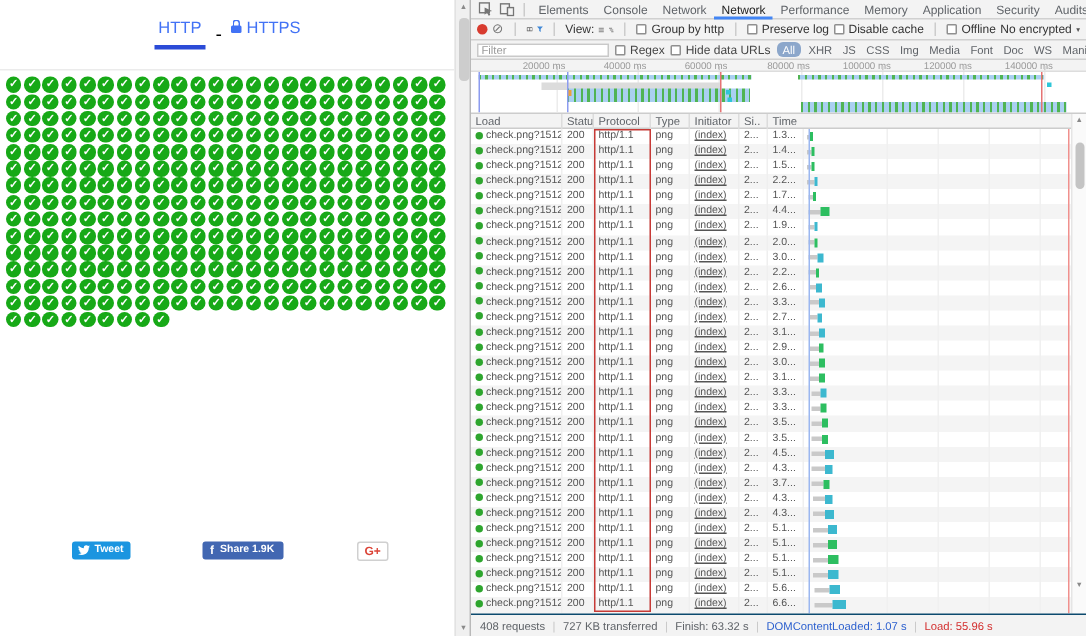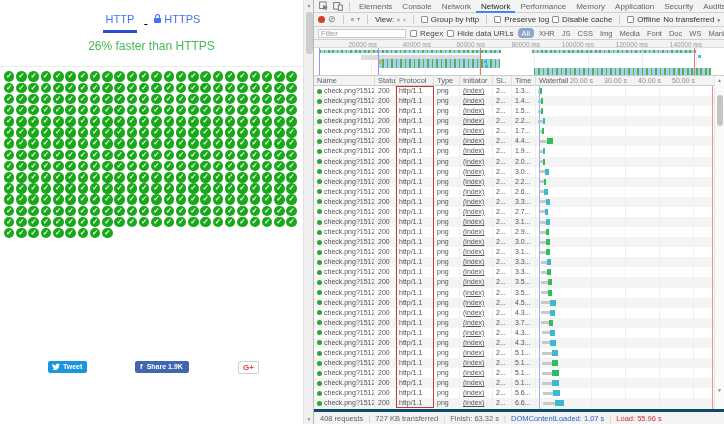--- a/index.html
+++ b/index.html
@@ -87,36 +87,35 @@
   .bar-col { position:absolute; top:2px; height:6px; }
   .wf-grid { position:absolute; top:0; bottom:0; width:1px; background:#f0f0f0; }
   .line-dcl { position:absolute; top:0; bottom:0; width:1px; background:#9bb7f0; }
   .line-load { position:absolute; top:0; bottom:0; width:1px; background:#f0908d; }
   .protocol-box { position:absolute; left:82px; top:0; width:38px; height:322px; border:1.5px solid var(--protocol-box-red); pointer-events:none; }
 
   .tbl-scroll { position:absolute; right:0; top:76px; width:10px; height:333px; background:#fafafa; border-left:1px solid #e5e5e5; }
   .tbl-scroll .arr { position:absolute; left:0; width:9px; text-align:center; font-size:5px; color:#8a8a8a; }
   .tbl-scroll .thumb { position:absolute; left:1.5px; width:6px; top:19px; height:31px; background:#c4c4c4; border-radius:3px; }
 
-  .dt-status { position:absolute; left:0; right:0; bottom:0; height:15px; background:#f3f3f3; border-top:3px solid #0c4a6e; display:flex; align-items:center; gap:5px; padding:0 6px; font-size:7.5px; color:#5f6368;text-align:center; }
+  .dt-status { position:absolute; left:0; right:0; bottom:0; height:15px; background:#f3f3f3; border-top:1px solid #0c4a6e; display:flex; align-items:center; gap:5px; padding:0 6px; font-size:7.5px; color:#5f6368;text-align:center; }
   .st-sep { color:#c6c6c6; }
   .st-dcl { color:var(--dcl-blue); }
   .st-load { color:var(--load-red); }
 </style>
 </head>
 <body>
 
 <div id="stage">
 
   <div class="page">
     <div class="tabs">
       <span class="tab active">HTTP</span>
       <span class="tab"><span class="lock"></span><span>HTTPS</span></span>
     </div>
-    <div class="result-note">26% faster than HTTPS</div>
     <div class="page-divider"></div>
     <div class="check-grid" id="check-grid"><span class="check">✓</span><span class="check">✓</span><span class="check">✓</span><span class="check">✓</span><span class="check">✓</span><span class="check">✓</span><span class="check">✓</span><span class="check">✓</span><span class="check">✓</span><span class="check">✓</span><span class="check">✓</span><span class="check">✓</span><span class="check">✓</span><span class="check">✓</span><span class="check">✓</span><span class="check">✓</span><span class="check">✓</span><span class="check">✓</span><span class="check">✓</span><span class="check">✓</span><span class="check">✓</span><span class="check">✓</span><span class="check">✓</span><span class="check">✓</span><span class="check">✓</span><span class="check">✓</span><span class="check">✓</span><span class="check">✓</span><span class="check">✓</span><span class="check">✓</span><span class="check">✓</span><span class="check">✓</span><span class="check">✓</span><span class="check">✓</span><span class="check">✓</span><span class="check">✓</span><span class="check">✓</span><span class="check">✓</span><span class="check">✓</span><span class="check">✓</span><span class="check">✓</span><span class="check">✓</span><span class="check">✓</span><span class="check">✓</span><span class="check">✓</span><span class="check">✓</span><span class="check">✓</span><span class="check">✓</span><span class="check">✓</span><span class="check">✓</span><span class="check">✓</span><span class="check">✓</span><span class="check">✓</span><span class="check">✓</span><span class="check">✓</span><span class="check">✓</span><span class="check">✓</span><span class="check">✓</span><span class="check">✓</span><span class="check">✓</span><span class="check">✓</span><span class="check">✓</span><span class="check">✓</span><span class="check">✓</span><span class="check">✓</span><span class="check">✓</span><span class="check">✓</span><span class="check">✓</span><span class="check">✓</span><span class="check">✓</span><span class="check">✓</span><span class="check">✓</span><span class="check">✓</span><span class="check">✓</span><span class="check">✓</span><span class="check">✓</span><span class="check">✓</span><span class="check">✓</span><span class="check">✓</span><span class="check">✓</span><span class="check">✓</span><span class="check">✓</span><span class="check">✓</span><span class="check">✓</span><span class="check">✓</span><span class="check">✓</span><span class="check">✓</span><span class="check">✓</span><span class="check">✓</span><span class="check">✓</span><span class="check">✓</span><span class="check">✓</span><span class="check">✓</span><span class="check">✓</span><span class="check">✓</span><span class="check">✓</span><span class="check">✓</span><span class="check">✓</span><span class="check">✓</span><span class="check">✓</span><span class="check">✓</span><span class="check">✓</span><span class="check">✓</span><span class="check">✓</span><span class="check">✓</span><span class="check">✓</span><span class="check">✓</span><span class="check">✓</span><span class="check">✓</span><span class="check">✓</span><span class="check">✓</span><span class="check">✓</span><span class="check">✓</span><span class="check">✓</span><span class="check">✓</span><span class="check">✓</span><span class="check">✓</span><span class="check">✓</span><span class="check">✓</span><span class="check">✓</span><span class="check">✓</span><span class="check">✓</span><span class="check">✓</span><span class="check">✓</span><span class="check">✓</span><span class="check">✓</span><span class="check">✓</span><span class="check">✓</span><span class="check">✓</span><span class="check">✓</span><span class="check">✓</span><span class="check">✓</span><span class="check">✓</span><span class="check">✓</span><span class="check">✓</span><span class="check">✓</span><span class="check">✓</span><span class="check">✓</span><span class="check">✓</span><span class="check">✓</span><span class="check">✓</span><span class="check">✓</span><span class="check">✓</span><span class="check">✓</span><span class="check">✓</span><span class="check">✓</span><span class="check">✓</span><span class="check">✓</span><span class="check">✓</span><span class="check">✓</span><span class="check">✓</span><span class="check">✓</span><span class="check">✓</span><span class="check">✓</span><span class="check">✓</span><span class="check">✓</span><span class="check">✓</span><span class="check">✓</span><span class="check">✓</span><span class="check">✓</span><span class="check">✓</span><span class="check">✓</span><span class="check">✓</span><span class="check">✓</span><span class="check">✓</span><span class="check">✓</span><span class="check">✓</span><span class="check">✓</span><span class="check">✓</span><span class="check">✓</span><span class="check">✓</span><span class="check">✓</span><span class="check">✓</span><span class="check">✓</span><span class="check">✓</span><span class="check">✓</span><span class="check">✓</span><span class="check">✓</span><span class="check">✓</span><span class="check">✓</span><span class="check">✓</span><span class="check">✓</span><span class="check">✓</span><span class="check">✓</span><span class="check">✓</span><span class="check">✓</span><span class="check">✓</span><span class="check">✓</span><span class="check">✓</span><span class="check">✓</span><span class="check">✓</span><span class="check">✓</span><span class="check">✓</span><span class="check">✓</span><span class="check">✓</span><span class="check">✓</span><span class="check">✓</span><span class="check">✓</span><span class="check">✓</span><span class="check">✓</span><span class="check">✓</span><span class="check">✓</span><span class="check">✓</span><span class="check">✓</span><span class="check">✓</span><span class="check">✓</span><span class="check">✓</span><span class="check">✓</span><span class="check">✓</span><span class="check">✓</span><span class="check">✓</span><span class="check">✓</span><span class="check">✓</span><span class="check">✓</span><span class="check">✓</span><span class="check">✓</span><span class="check">✓</span><span class="check">✓</span><span class="check">✓</span><span class="check">✓</span><span class="check">✓</span><span class="check">✓</span><span class="check">✓</span><span class="check">✓</span><span class="check">✓</span><span class="check">✓</span><span class="check">✓</span><span class="check">✓</span><span class="check">✓</span><span class="check">✓</span><span class="check">✓</span><span class="check">✓</span><span class="check">✓</span><span class="check">✓</span><span class="check">✓</span><span class="check">✓</span><span class="check">✓</span><span class="check">✓</span><span class="check">✓</span><span class="check">✓</span><span class="check">✓</span><span class="check">✓</span><span class="check">✓</span><span class="check">✓</span><span class="check">✓</span><span class="check">✓</span><span class="check">✓</span><span class="check">✓</span><span class="check">✓</span><span class="check">✓</span><span class="check">✓</span><span class="check">✓</span><span class="check">✓</span><span class="check">✓</span><span class="check">✓</span><span class="check">✓</span><span class="check">✓</span><span class="check">✓</span><span class="check">✓</span><span class="check">✓</span><span class="check">✓</span><span class="check">✓</span><span class="check">✓</span><span class="check">✓</span><span class="check">✓</span><span class="check">✓</span><span class="check">✓</span><span class="check">✓</span><span class="check">✓</span><span class="check">✓</span><span class="check">✓</span><span class="check">✓</span><span class="check">✓</span><span class="check">✓</span><span class="check">✓</span><span class="check">✓</span><span class="check">✓</span><span class="check">✓</span><span class="check">✓</span><span class="check">✓</span><span class="check">✓</span><span class="check">✓</span><span class="check">✓</span><span class="check">✓</span><span class="check">✓</span><span class="check">✓</span><span class="check">✓</span><span class="check">✓</span><span class="check">✓</span><span class="check">✓</span><span class="check">✓</span><span class="check">✓</span><span class="check">✓</span><span class="check">✓</span><span class="check">✓</span><span class="check">✓</span><span class="check">✓</span><span class="check">✓</span><span class="check">✓</span><span class="check">✓</span><span class="check">✓</span><span class="check">✓</span><span class="check">✓</span><span class="check">✓</span><span class="check">✓</span><span class="check">✓</span><span class="check">✓</span><span class="check">✓</span><span class="check">✓</span><span class="check">✓</span><span class="check">✓</span><span class="check">✓</span><span class="check">✓</span><span class="check">✓</span><span class="check">✓</span><span class="check">✓</span><span class="check">✓</span><span class="check">✓</span><span class="check">✓</span><span class="check">✓</span><span class="check">✓</span><span class="check">✓</span><span class="check">✓</span><span class="check">✓</span><span class="check">✓</span><span class="check">✓</span><span class="check">✓</span><span class="check">✓</span><span class="check">✓</span><span class="check">✓</span><span class="check">✓</span><span class="check">✓</span><span class="check">✓</span><span class="check">✓</span><span class="check">✓</span><span class="check">✓</span><span class="check">✓</span><span class="check">✓</span><span class="check">✓</span><span class="check">✓</span><span class="check">✓</span><span class="check">✓</span><span class="check">✓</span><span class="check">✓</span><span class="check">✓</span></div>
     <div class="share-row">
       <span class="btn-tweet">
         <svg width="8" height="8" viewBox="0 0 24 24">
             <path fill="#fff" d="M23.9 4.6a10 10 0 01-2.8.8A5 5 0 0023.3 2c-1 .6-2 1-3.1 1.2a4.9 4.9 0 00-8.4 4.5C7.7 7.4 4.1 5.5 1.6 2.6a4.9 4.9 0 001.5 6.6A4.9 4.9 0 01.9 8.6v.1a4.9 4.9 0 004 4.8 5 5 0 01-2.3.1 4.9 4.9 0 004.6 3.4A9.9 9.9 0 010 19a14 14 0 007.6 2.2c9 0 14-7.5 14-14v-.6A10 10 0 0023.9 4.6z"></path>
           </svg>
         <span>Tweet</span>
       </span>
       <span class="btn-fb">
@@ -196,21 +195,21 @@
       <label class="cb">
           <span class="box"></span>
           <span>Disable cache</span>
         </label>
       <div class="vsep"></div>
       <label class="cb">
           <span class="box"></span>
           <span>Offline</span>
         </label>
       <span class="throttle">
-          <span>No transferred</span>
+          <span>No encrypted</span>
           <span class="caret">▾</span>
         </span>
     </div>
 
     <div class="dt-filterbar">
       <input class="filter-input" placeholder="Filter" style="">
       <label class="cb">
           <span class="box"></span>
           <span>Regex</span>
         </label>
@@ -268,28 +267,27 @@
       <div class="ov-vline" style="left:166px;background:#e57373"></div>
       <div class="ov-teal" style="left:170px;top:12px"></div>
       <div class="ov-teal" style="left:171px;top:16.5px"></div>
       <div class="ov-c2-top spk"></div>
       <div class="ov-c2-band spk"></div>
       <div class="ov-vline" style="left:380px;background:#e57373"></div>
       <div class="ov-teal" style="left:384px;top:7px"></div>
     </div>
 
     <div class="dt-header" id="net-header">
-        <div class="hcell" style="width: 61px;">Name</div>
+        <div class="hcell" style="width: 61px;">Load</div>
         <div class="hcell" style="width: 21px;">Status</div>
         <div class="hcell" style="width: 38px;">Protocol</div>
         <div class="hcell" style="width: 26px;">Type</div>
         <div class="hcell" style="width: 33px;">Initiator</div>
         <div class="hcell" style="width: 19px;">Si..</div>
         <div class="hcell" style="width: 24px;">Time</div>
-        <div class="hcell" style="width: 189px;">Waterfall<span class="wf-tick" style="left: 27px;">20.00 s</span><span class="wf-tick" style="left: 61px;">30.00 s</span><span class="wf-tick" style="left: 95px;">40.00 s</span><span class="wf-tick" style="left: 129px;">50.00 s</span></div>
       </div>
 
     <div class="dt-rows" id="net-rows">
         <div class="nrow">
           <div class="ncell " style="width: 61px;"><span class="dot"></span>check.png?1512...</div>
           <div class="ncell " style="width: 21px;">200</div>
           <div class="ncell " style="width: 38px;">http/1.1</div>
           <div class="ncell " style="width: 26px;">png</div>
           <div class="ncell " style="width: 33px;"><span class="init-link">(index)</span></div>
           <div class="ncell " style="width: 19px;">2...</div>

